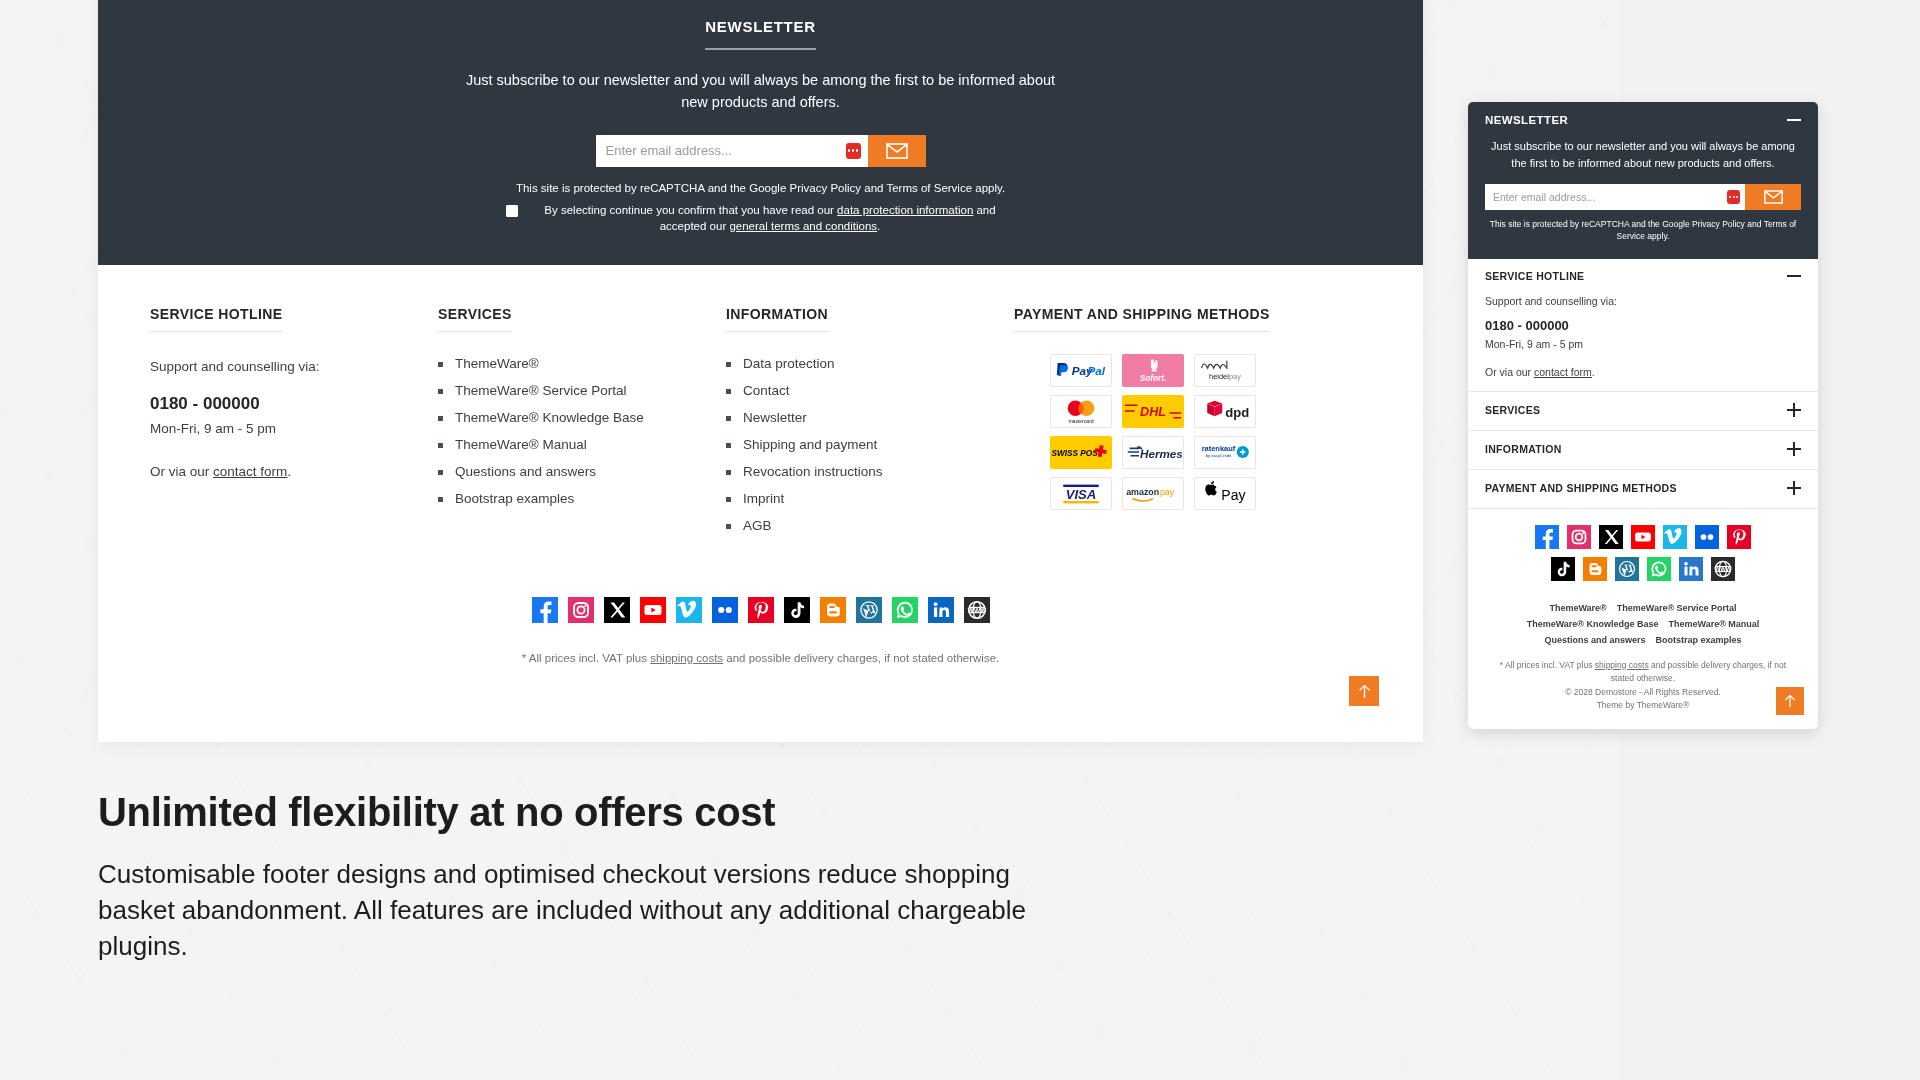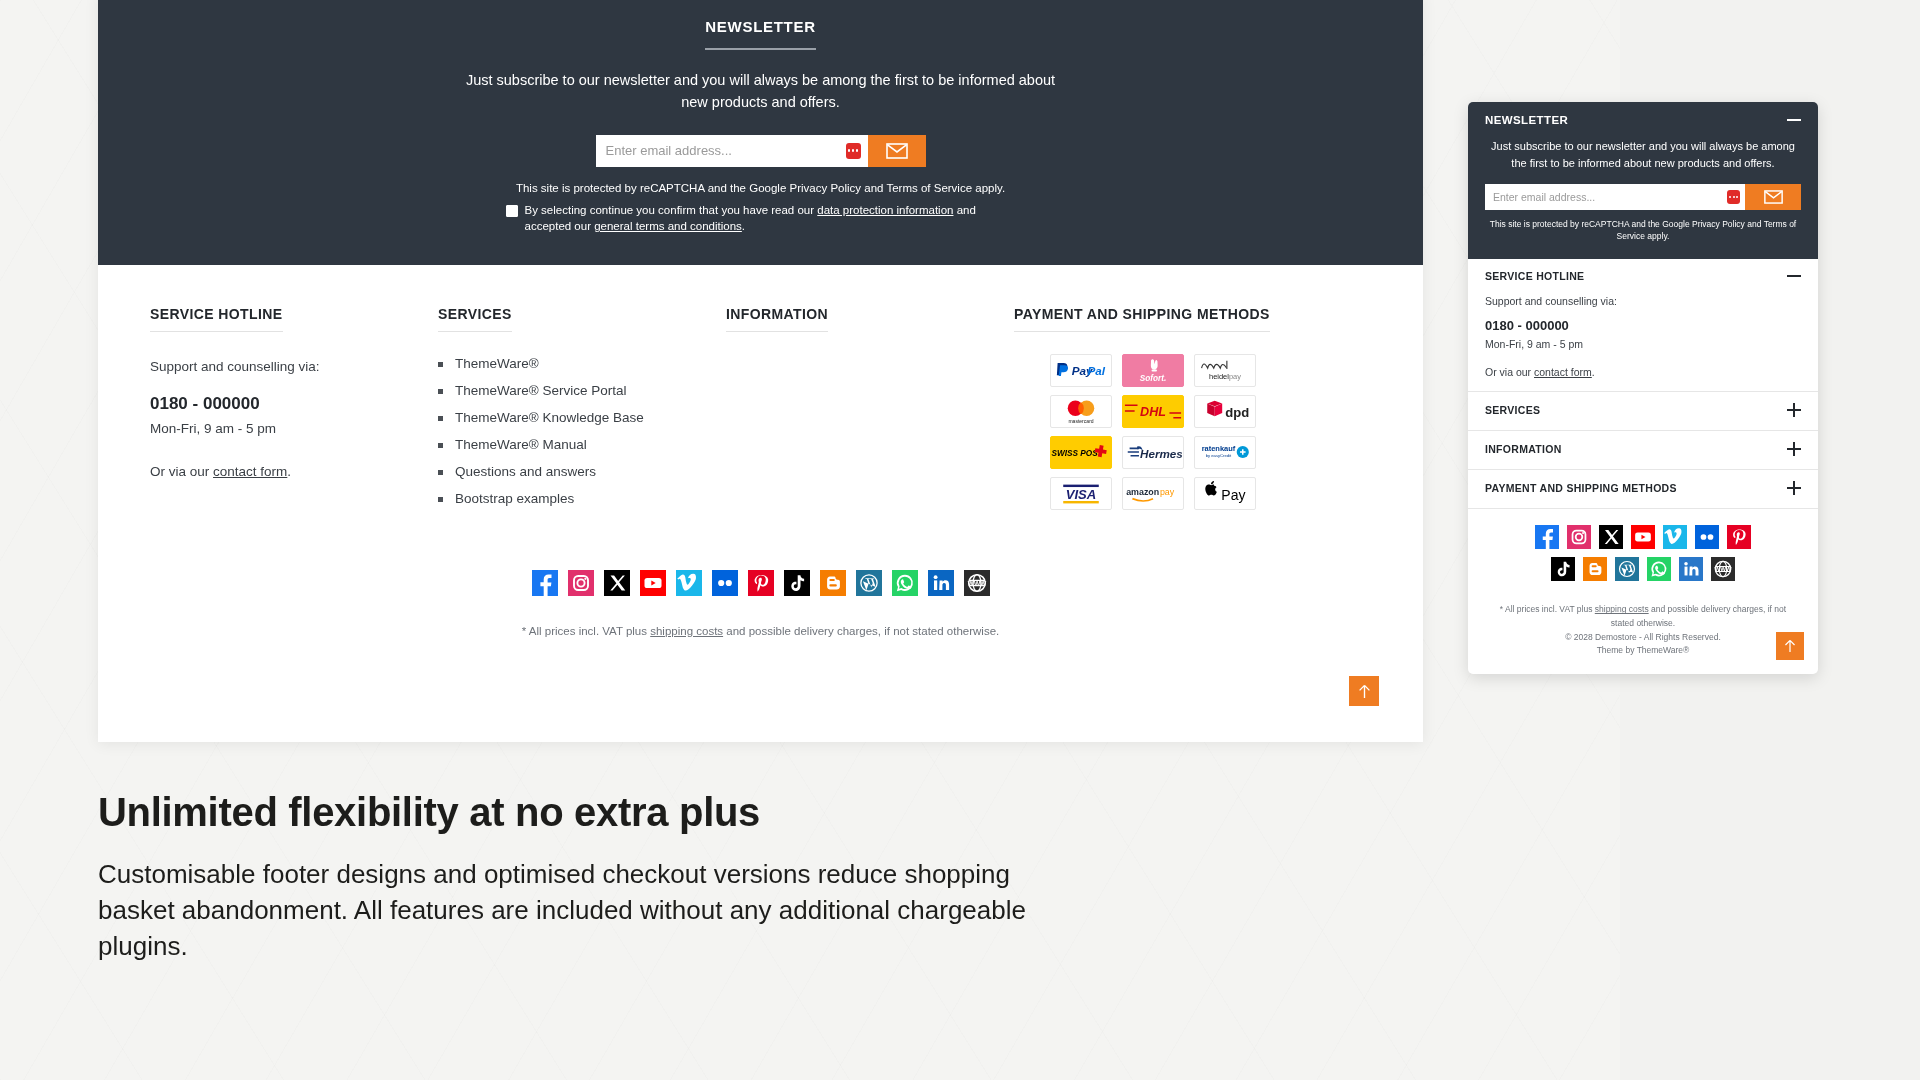--- a/index.html
+++ b/index.html
@@ -98,20 +98,21 @@
     color: #fff;
     text-align: center;
     font-size: 11.5px;
     margin-top: 15px;
   }
   .nl-consent {
     display: flex;
     justify-content: center;
     margin-top: 8px;
     padding: 0 330px;
+    text-align: center;
   }
   .nl-consent-inner {
     display: flex;
     align-items: flex-start;
     gap: 7px;
     max-width: 510px;
   }
   .cb {
     width: 12px; height: 12px;
     background: #fff;
@@ -337,20 +338,31 @@
             <li>ThemeWare® Knowledge Base</li>
             <li>ThemeWare® Manual</li>
             <li>Questions and answers</li>
             <li>Bootstrap examples</li>
           </ul>
         </div>
       </div>
 
       <div class="col col-info">
         <div class="col-h">INFORMATION</div>
+        <div class="col-body">
+          <ul class="flist">
+            <li>Data protection</li>
+            <li>Contact</li>
+            <li>Newsletter</li>
+            <li>Shipping and payment</li>
+            <li>Revocation instructions</li>
+            <li>Imprint</li>
+            <li>AGB</li>
+          </ul>
+        </div>
       </div>
 
       <div class="col col-pay">
         <div class="col-h">PAYMENT AND SHIPPING METHODS</div>
         <div class="pay-grid">
 
           <div class="pay-cell">
             <svg viewBox="0 0 62 22" width="58" height="21">
               <path d="M6 3h6.2c3 0 4.6 1.6 4.2 4.2-.4 2.9-2.6 4.4-5.6 4.4H8.6L8 16H5.2z" fill="#003087"></path>
               <path d="M8.6 5.5h5c2.6 0 3.9 1.4 3.5 3.7-.4 2.5-2.3 3.8-4.9 3.8h-2.1l-.6 4h-2.4z" fill="#0070e0"></path>
@@ -706,30 +718,35 @@
               <rect width="26" height="26" fill="#2b2b2b"></rect>
               <circle cx="13" cy="13" r="8.3" fill="none" stroke="#fff" stroke-width="1.5"></circle>
               <ellipse cx="13" cy="13" rx="4" ry="8.3" fill="none" stroke="#fff" stroke-width="1.2"></ellipse>
               <path d="M5 10.3h16M5 15.7h16" stroke="#fff" stroke-width="1.2"></path>
               <text x="13" y="15.6" font-family="Liberation Sans, sans-serif" font-size="6.6" font-weight="bold" fill="#fff" text-anchor="middle">WWW</text>
             </svg>
           </span>
       </div>
     </div>
 
+    <div class="mob-links">
+      <span>ThemeWare®</span><span>ThemeWare® Service Portal</span><br>
+      <span>ThemeWare® Knowledge Base</span><span>ThemeWare® Manual</span><br>
+      <span>Questions and answers</span><span>Bootstrap examples</span>
+    </div>
 
     <div class="mob-legal">
       <div><span>* All prices incl. VAT plus </span><a href="#">shipping costs</a><span> and possible delivery charges, if not stated otherwise.</span></div>
       <div>© 2028 Demostore - All Rights Reserved.</div>
       <div>Theme by ThemeWare®</div>
       <div class="mob-scroll-top">
         <svg width="12" height="14" viewBox="0 0 13 15">
           <path d="M6.5 14V2M6.5 1.4 1.6 6.4M6.5 1.4l4.9 5" fill="none" stroke="#fff" stroke-width="1.35"></path>
         </svg>
       </div>
     </div>
   </div>
 
   <div class="headline-block">
-    <div class="headline">Unlimited flexibility at no extra plus</div>
+    <div class="headline">Unlimited flexibility at no offers cost</div>
     <div class="subhead">Customisable footer designs and optimised checkout versions reduce shopping basket abandonment. All features are included without any additional chargeable plugins.</div>
   </div>
 </div>
 
 </body></html>

